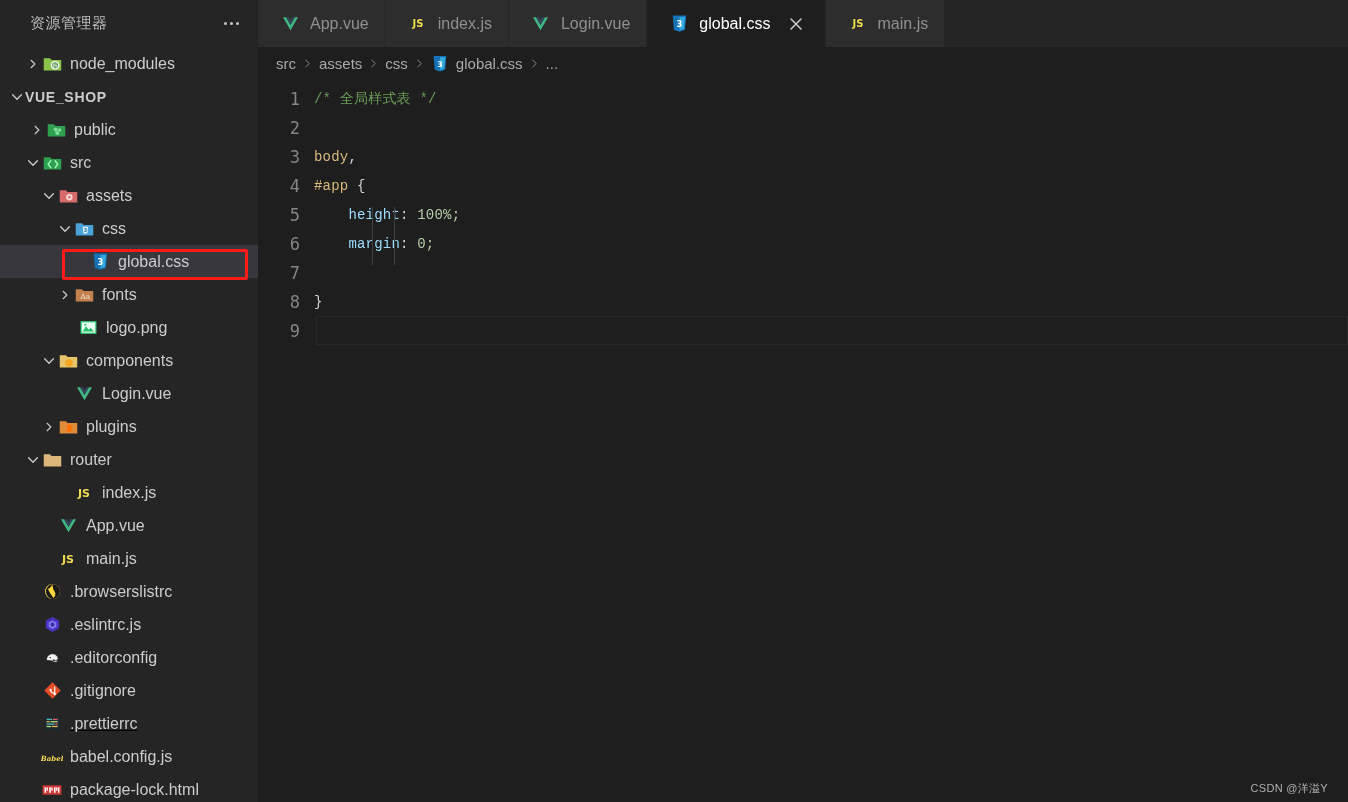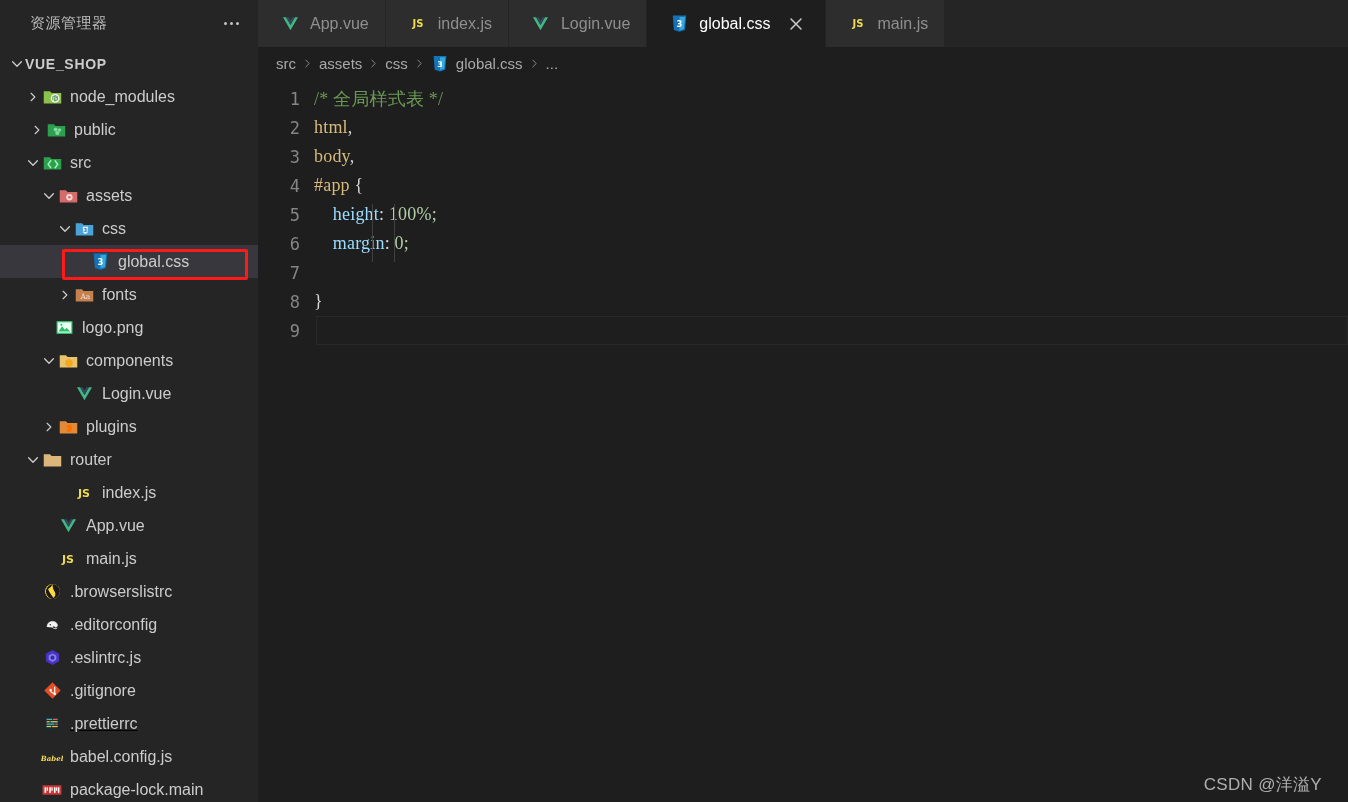--- a/index.html
+++ b/index.html
@@ -223,22 +223,22 @@
     width: 56px;
     flex: 0 0 56px;
     text-align: right;
     padding-right: 14px;
     box-sizing: border-box;
     font-family: "DejaVu Sans Mono", monospace;
     font-size: 17px;
     color: #858585;
   }
   .code-text {
-    font-family: Liberation Serif, serif;
-    font-size: 18px;
+    font-family: Liberation Mono, monospace;
+    font-size: 14px;
     white-space: pre;
     letter-spacing: 0.2px;
     position: relative;
     flex: 1;
   }
   .cur-line {
     position: absolute;
     left: 58px;
     right: 0;
     top: 0;
@@ -258,23 +258,23 @@
   .tok-comment { color: #6a9955; }
   .tok-selector { color: #d7ba7d; }
   .tok-punc { color: #d4d4d4; }
   .tok-prop { color: #9cdcfe; }
   .tok-val { color: #b5cea8; }
   .tok-colon { color: #d4d4d4; }
 
   
   .watermark {
     position: absolute;
-    right: 26px;
+    right: 20px;
     bottom: 6px;
-    font-size: 17px;
+    font-size: 11px;
     color: #c8c8c8;
     opacity: 0.85;
     letter-spacing: 0.3px;
   }
 </style>
 </head>
 <body>
 
 <div class="app">
 
@@ -283,44 +283,44 @@
     <div class="sidebar-header">
       <div class="sidebar-title">资源管理器</div>
       <div class="more-actions" title="...">
         <i></i>
           <i></i>
           <i></i>
       </div>
     </div>
 
     <div class="tree" id="tree-root">
-        <div class="row" style="padding-left: 8px;">
-          <span class="twisty">
-            <svg width="14" height="14" viewBox="0 0 16 16">
-              <path d="M3 5.5 L8 10.5 L13 5.5" stroke="#cccccc" stroke-width="1.5" fill="none" stroke-linecap="round" stroke-linejoin="round"></path>
-            </svg>
-          </span>
-          <span class="label root">VUE_SHOP</span>
-        </div>
         <div class="row" style="padding-left: 24px;">
           <span class="twisty">
             <svg width="12" height="12" viewBox="0 0 16 16">
               <path d="M5.5 3 L10.5 8 L5.5 13" stroke="#cccccc" stroke-width="1.5" fill="none" stroke-linecap="round" stroke-linejoin="round"></path>
             </svg>
           </span>
           <span class="ficon">
             <svg width="21" height="21" viewBox="0 0 24 24">
               <path d="M2 6 h7 l2 2 h11 v12 H2 Z" fill="#8bc34a"></path>
               <circle cx="15" cy="14" r="5" fill="#f5f5f5"></circle>
               <path d="M15 10.2 l3.3 1.9 v3.8 L15 17.8 l-3.3-1.9v-3.8z" fill="#68a063"></path>
               <text x="15" y="15.6" font-size="5.2" fill="#fff" text-anchor="middle" font-family="DejaVu Sans">JS</text>
             </svg>
           </span>
           <span class="label">node_modules</span>
         </div>
+        <div class="row" style="padding-left: 8px;">
+          <span class="twisty">
+            <svg width="14" height="14" viewBox="0 0 16 16">
+              <path d="M3 5.5 L8 10.5 L13 5.5" stroke="#cccccc" stroke-width="1.5" fill="none" stroke-linecap="round" stroke-linejoin="round"></path>
+            </svg>
+          </span>
+          <span class="label root">VUE_SHOP</span>
+        </div>
         <div class="row" style="padding-left: 28px;">
           <span class="twisty">
             <svg width="12" height="12" viewBox="0 0 16 16">
               <path d="M5.5 3 L10.5 8 L5.5 13" stroke="#cccccc" stroke-width="1.5" fill="none" stroke-linecap="round" stroke-linejoin="round"></path>
             </svg>
           </span>
           <span class="ficon">
             <svg width="21" height="21" viewBox="0 0 24 24">
               <path d="M2 6 h7 l2 2 h11 v12 H2 Z" fill="#2e9e4f"></path>
               <circle cx="11" cy="12" r="2.3" fill="#7ddc9b"></circle>
@@ -397,21 +397,21 @@
             </svg>
           </span>
           <span class="ficon">
             <svg width="21" height="21" viewBox="0 0 24 24">
               <path d="M2 6 h7 l2 2 h11 v12 H2 Z" fill="#c4814e"></path>
               <text x="13" y="17.5" font-size="8.5" fill="#f0ddc8" text-anchor="middle" font-family="DejaVu Serif">Aa</text>
             </svg>
           </span>
           <span class="label">fonts</span>
         </div>
-        <div class="row" style="padding-left: 36px;">
+        <div class="row" style="padding-left: 60px;">
           <span class="twisty empty">
             <svg width="12" height="12" viewBox="0 0 16 16">
               <path d="M5.5 3 L10.5 8 L5.5 13" stroke="#cccccc" stroke-width="1.5" fill="none" stroke-linecap="round" stroke-linejoin="round"></path>
             </svg>
           </span>
           <span class="ficon">
             <svg width="19" height="19" viewBox="0 0 24 24">
               <rect x="2" y="4" width="20" height="16" fill="#3bd67d"></rect>
               <rect x="3.6" y="5.6" width="16.8" height="12.8" fill="#eafff2"></rect>
               <path d="M4.5 17.2 L9 10.5 l3.4 4.3 2.2-2.6 4.5 5z" fill="#2bbd6b"></path>
@@ -531,40 +531,40 @@
           <span class="label">.browserslistrc</span>
         </div>
         <div class="row" style="padding-left: 24px;">
           <span class="twisty empty">
             <svg width="12" height="12" viewBox="0 0 16 16">
               <path d="M5.5 3 L10.5 8 L5.5 13" stroke="#cccccc" stroke-width="1.5" fill="none" stroke-linecap="round" stroke-linejoin="round"></path>
             </svg>
           </span>
           <span class="ficon">
             <svg width="19" height="19" viewBox="0 0 24 24">
-              <path d="M5 15c0-4 3-7 7-7 3 0 5 1.5 6 3.5.8 1.6.4 3-1 3.6-1 .5-2 .2-2.6-.5-.5-.6-1.3-.7-1.8-.1-.6.7-.3 1.7.6 2.2 1.5.9 3.6.7 5-.4" fill="#f4f4f4" stroke="#cfcfcf" stroke-width="0.7"></path>
-              <circle cx="9.2" cy="12.4" r="0.9" fill="#222"></circle>
-            </svg>
-          </span>
-          <span class="label">.editorconfig</span>
-        </div>
-        <div class="row" style="padding-left: 24px;">
-          <span class="twisty empty">
-            <svg width="12" height="12" viewBox="0 0 16 16">
-              <path d="M5.5 3 L10.5 8 L5.5 13" stroke="#cccccc" stroke-width="1.5" fill="none" stroke-linecap="round" stroke-linejoin="round"></path>
-            </svg>
-          </span>
-          <span class="ficon">
-            <svg width="19" height="19" viewBox="0 0 24 24">
               <path d="M12 2.6 L20.4 7.3 v9.4 L12 21.4 3.6 16.7 V7.3z" fill="#4b32c3"></path>
               <path d="M12 6.8 L16.8 9.5 v5.4 L12 17.6 7.2 14.9 V9.5z" fill="#8080f2"></path>
               <circle cx="12" cy="12.2" r="2.6" fill="#3c2a9e"></circle>
             </svg>
           </span>
           <span class="label">.eslintrc.js</span>
+        </div>
+        <div class="row" style="padding-left: 24px;">
+          <span class="twisty empty">
+            <svg width="12" height="12" viewBox="0 0 16 16">
+              <path d="M5.5 3 L10.5 8 L5.5 13" stroke="#cccccc" stroke-width="1.5" fill="none" stroke-linecap="round" stroke-linejoin="round"></path>
+            </svg>
+          </span>
+          <span class="ficon">
+            <svg width="19" height="19" viewBox="0 0 24 24">
+              <path d="M5 15c0-4 3-7 7-7 3 0 5 1.5 6 3.5.8 1.6.4 3-1 3.6-1 .5-2 .2-2.6-.5-.5-.6-1.3-.7-1.8-.1-.6.7-.3 1.7.6 2.2 1.5.9 3.6.7 5-.4" fill="#f4f4f4" stroke="#cfcfcf" stroke-width="0.7"></path>
+              <circle cx="9.2" cy="12.4" r="0.9" fill="#222"></circle>
+            </svg>
+          </span>
+          <span class="label">.editorconfig</span>
         </div>
         <div class="row" style="padding-left: 24px;">
           <span class="twisty empty">
             <svg width="12" height="12" viewBox="0 0 16 16">
               <path d="M5.5 3 L10.5 8 L5.5 13" stroke="#cccccc" stroke-width="1.5" fill="none" stroke-linecap="round" stroke-linejoin="round"></path>
             </svg>
           </span>
           <span class="ficon">
             <svg width="19" height="19" viewBox="0 0 24 24">
               <path d="M12 1.6 L22.4 12 12 22.4 1.6 12z" fill="#e44d26"></path>
@@ -621,21 +621,21 @@
               <rect x="2" y="3" width="24" height="12" fill="#cb3837"></rect>
               <rect x="4.5" y="5.6" width="2" height="7" fill="#fff"></rect>
               <rect x="7.2" y="5.6" width="1.6" height="4.4" fill="#fff"></rect>
               <rect x="10.5" y="5.6" width="2" height="7" fill="#fff"></rect>
               <rect x="13.2" y="5.6" width="1.6" height="4.4" fill="#fff"></rect>
               <rect x="16.5" y="5.6" width="2" height="7" fill="#fff"></rect>
               <rect x="19.2" y="5.6" width="1.6" height="4.4" fill="#fff"></rect>
               <rect x="21.6" y="5.6" width="1.8" height="7" fill="#fff"></rect>
             </svg>
           </span>
-          <span class="label">package-lock.main</span>
+          <span class="label">package-lock.html</span>
         </div>
       </div>
 
     <div class="annot-box" style="left:62px; top:249px; width:186px; height:31px;"></div>
   </div>
 
   <div class="main">
 
     <div class="tabbar" id="tabbar-root">
         <div class="tab">
@@ -727,21 +727,20 @@
         <span class="bc-item">...</span>
       </div>
 
     <div class="code-area" id="code-root">
         <div class="code-line">
           <span class="gutter">1</span>
           <span class="code-text"><span class="tok-comment">/* 全局样式表 */</span></span>
         </div>
         <div class="code-line">
           <span class="gutter">2</span>
-          <span class="code-text"><span class="tok-selector">html</span><span class="tok-punc">,</span></span>
         </div>
         <div class="code-line">
           <span class="gutter">3</span>
           <span class="code-text"><span class="tok-selector">body</span><span class="tok-punc">,</span></span>
         </div>
         <div class="code-line">
           <span class="gutter">4</span>
           <span class="code-text"><span class="tok-selector">#app</span><span class="tok-punc"> {</span></span>
         </div>
         <div class="code-line">

